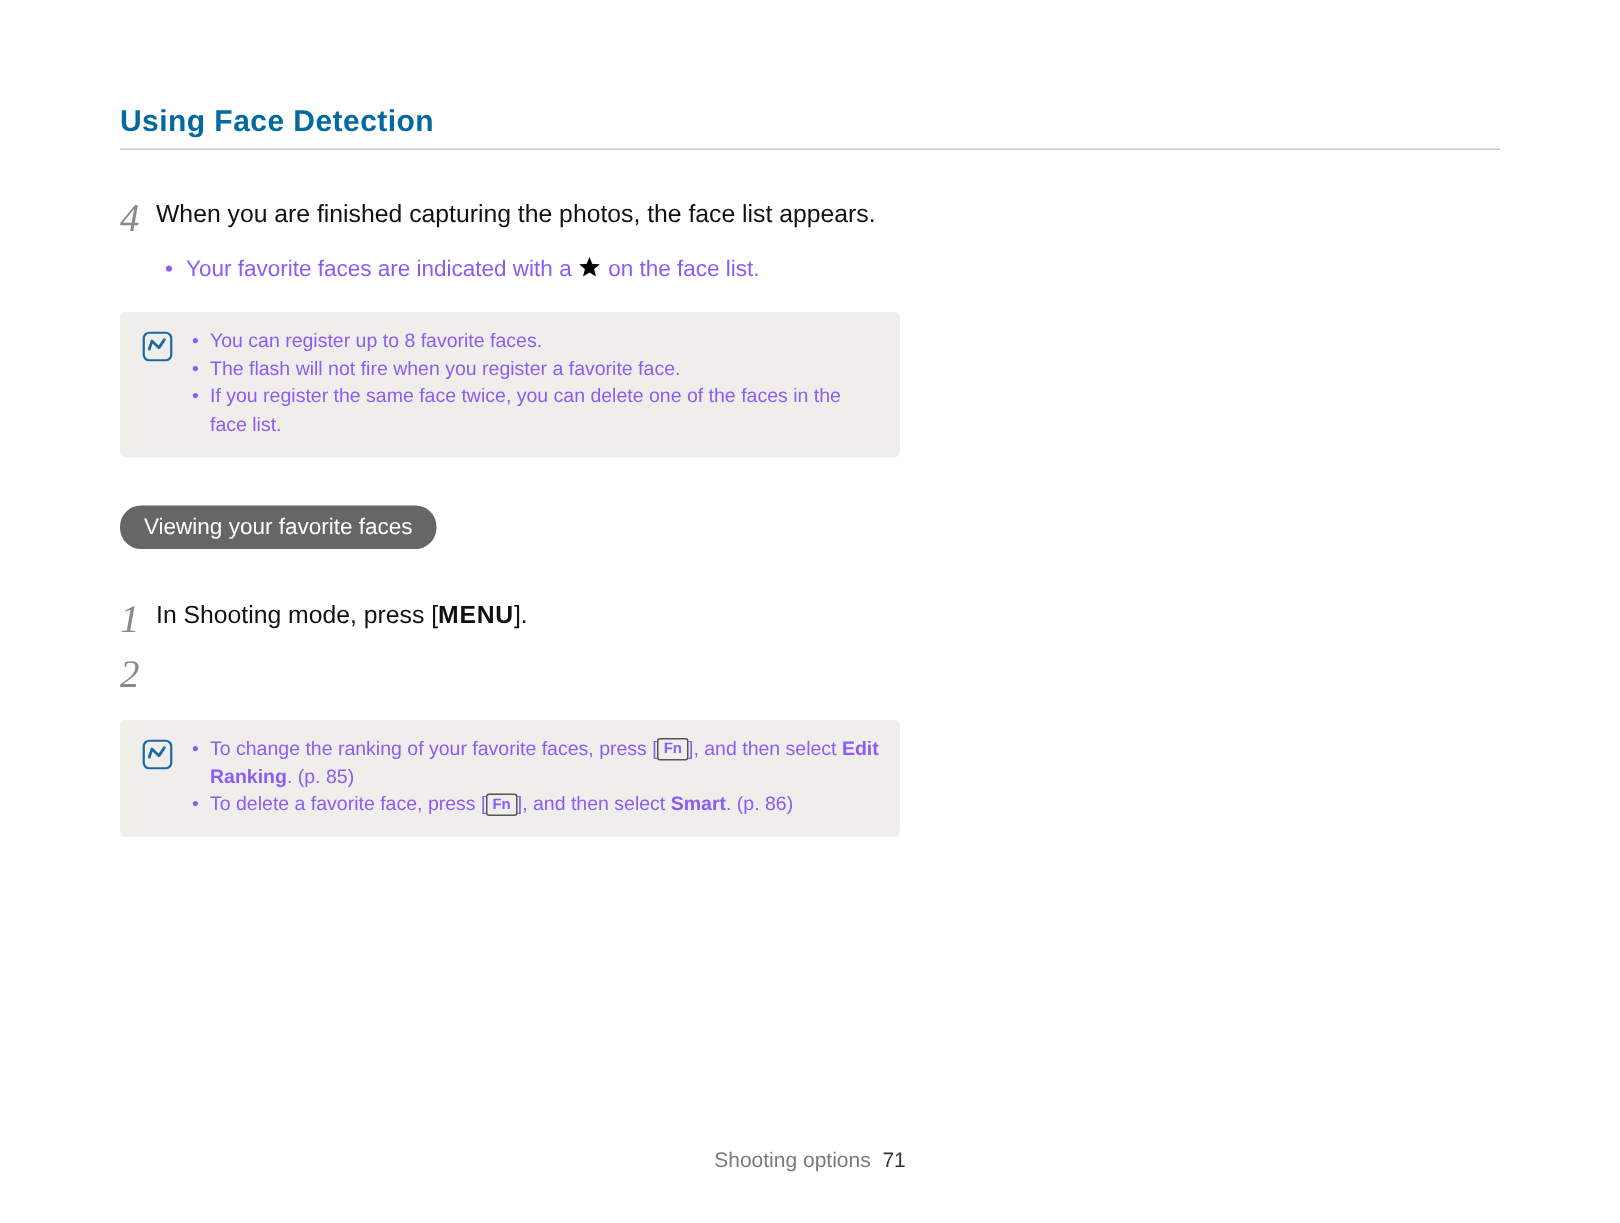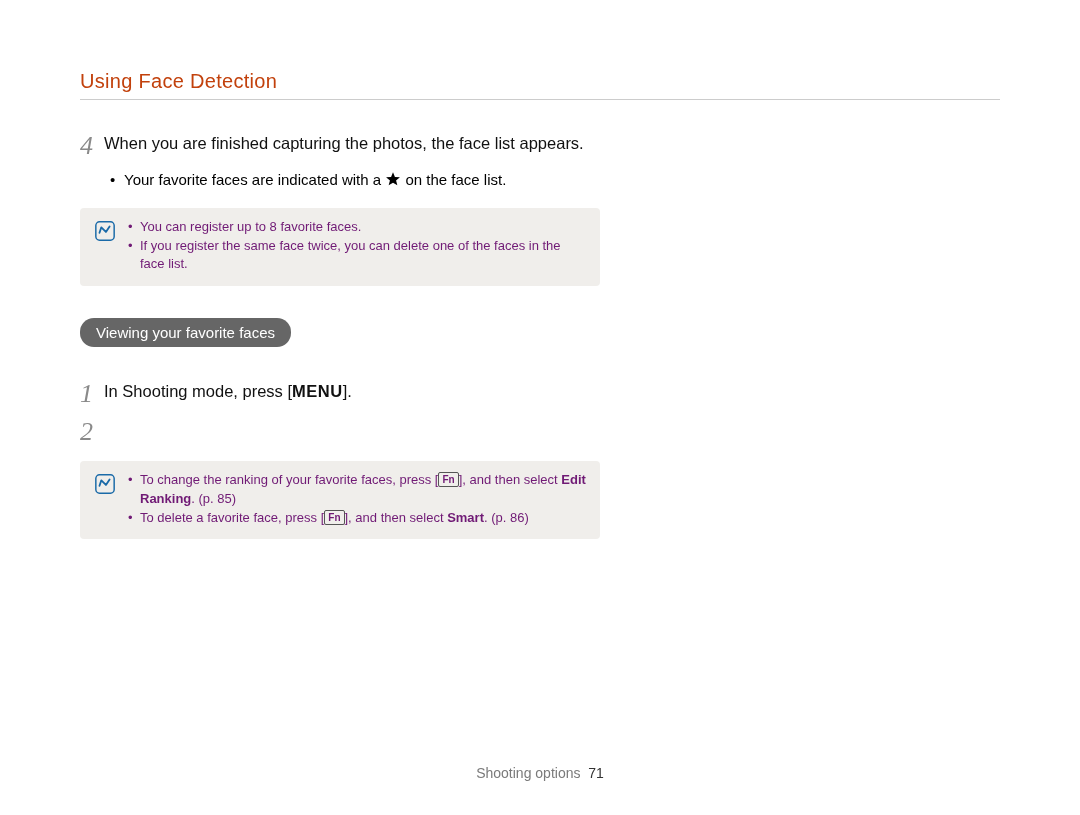--- a/index.html
+++ b/index.html
@@ -11,22 +11,22 @@
       font-family: Arial, Helvetica, sans-serif;
       background: #ffffff;
       width: 1080px;
       height: 815px;
       position: relative;
       padding: 70px 80px 0 80px;
       color: #000;
     }
     .page-title {
       font-size: 20px;
-      color: #c2410c;
-      font-weight: 400;
+      color: #0369a1;
+      font-weight: 700;
       letter-spacing: 0.3px;
       margin-bottom: 6px;
     }
     .title-rule {
       border: none;
       border-top: 1px solid #cccccc;
       margin-bottom: 32px;
       width: 100%;
     }
     .content-column {
@@ -54,21 +54,21 @@
     .sub-bullets {
       margin-left: 30px;
       margin-top: 6px;
       margin-bottom: 14px;
     }
     .sub-bullets li {
       list-style: none;
       position: relative;
       padding-left: 14px;
       font-size: 15px;
-      color: #000000;
+      color: #8b5cf6;
       line-height: 1.5;
     }
     .sub-bullets li::before {
       content: "•";
       position: absolute;
       left: 0;
       top: 0;
     }
     .star-icon {
       display: inline-block;
@@ -89,21 +89,21 @@
       margin-top: 2px;
     }
     .note-list {
       flex: 1;
     }
     .note-list li {
       list-style: none;
       position: relative;
       padding-left: 12px;
       font-size: 13px;
-      color: #701a75;
+      color: #8b5cf6;
       line-height: 1.45;
     }
     .note-list li::before {
       content: "•";
       position: absolute;
       left: 0;
       top: 0;
     }
     .section-pill {
       display: inline-block;
@@ -178,20 +178,21 @@
   
   <div class="note-box">
     <span class="note-icon">
       <svg width="22" height="22" viewBox="0 0 24 24">
         <rect x="2" y="2" width="20" height="20" rx="4" fill="none" stroke="#1a6aa8" stroke-width="1.6"></rect>
         <path d="M6 14 L8 8 L13 13 L17 7" fill="none" stroke="#1a6aa8" stroke-width="2" stroke-linecap="round" stroke-linejoin="round"></path>
       </svg>
     </span>
     <ul class="note-list">
       <li>You can register up to 8 favorite faces.</li>
+      <li>The flash will not fire when you register a favorite face.</li>
       <li>If you register the same face twice, you can delete one of the faces in the face list.</li>
     </ul>
   </div>
 
   
   <div class="section-pill">Viewing your favorite faces</div>
 
   
   <div class="step">
     <div class="step-number">1</div>

